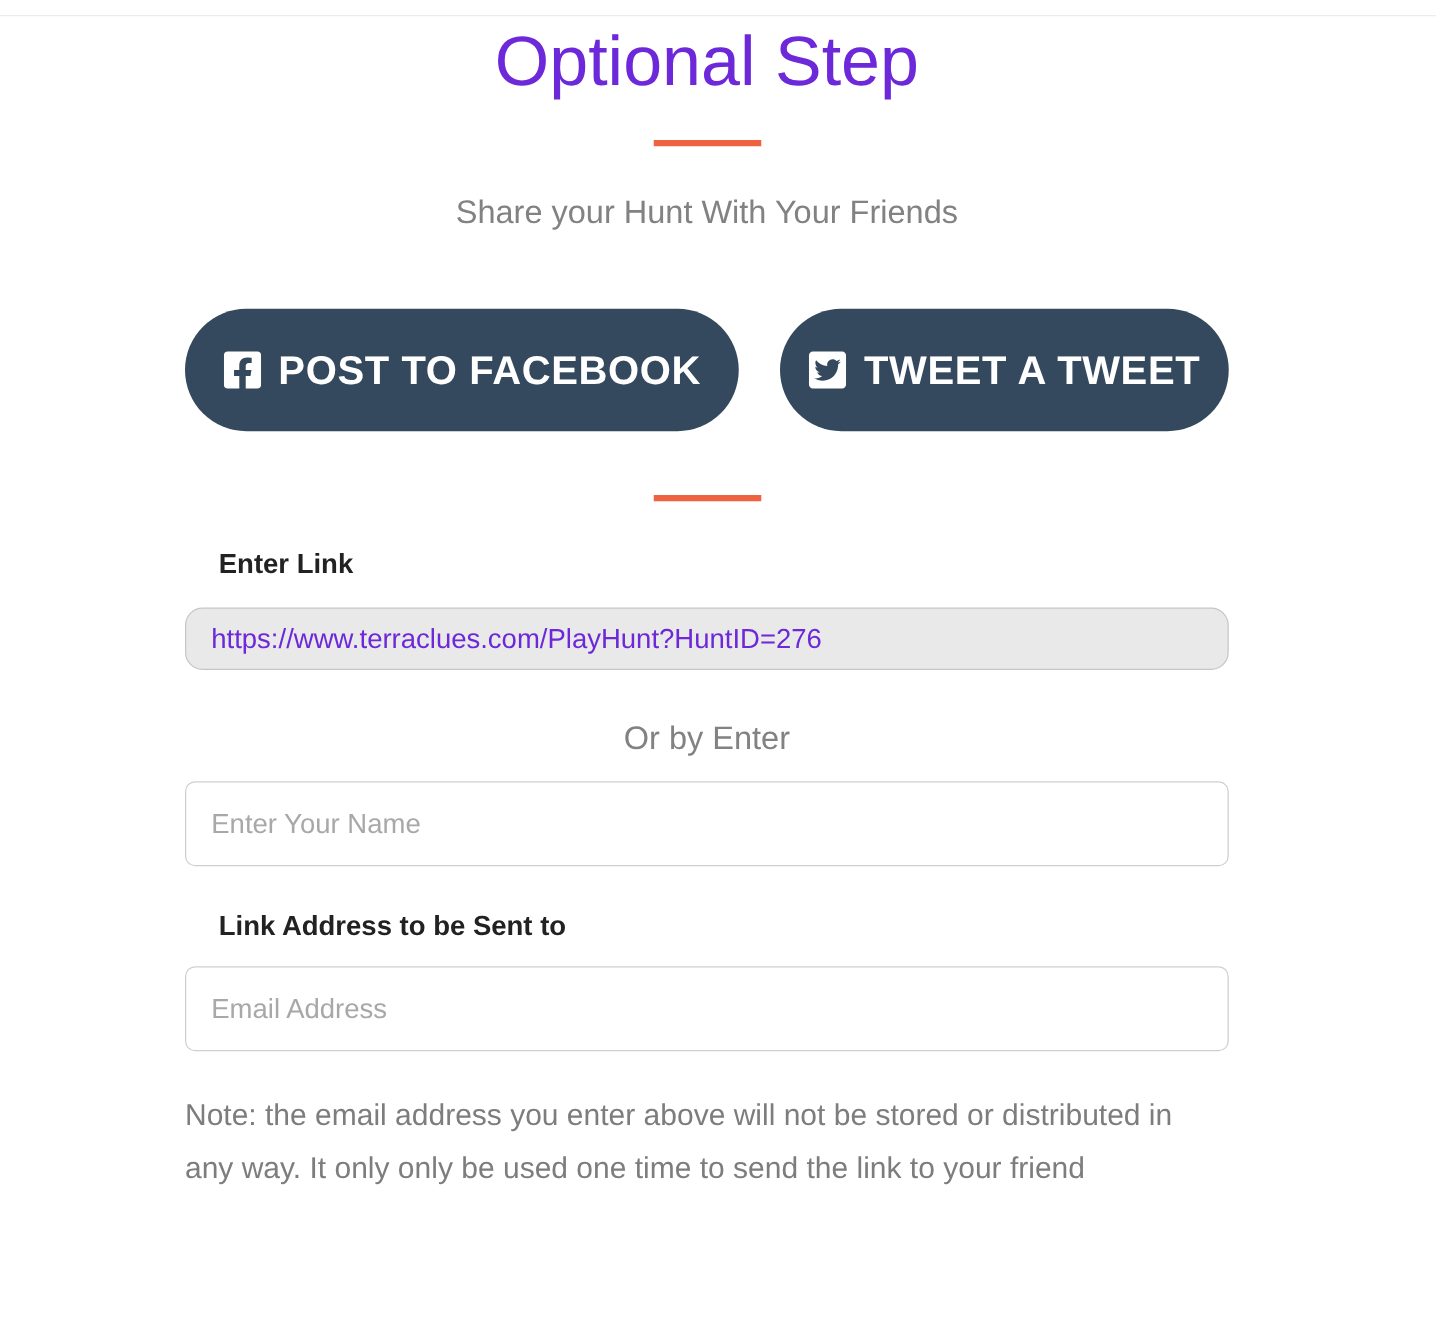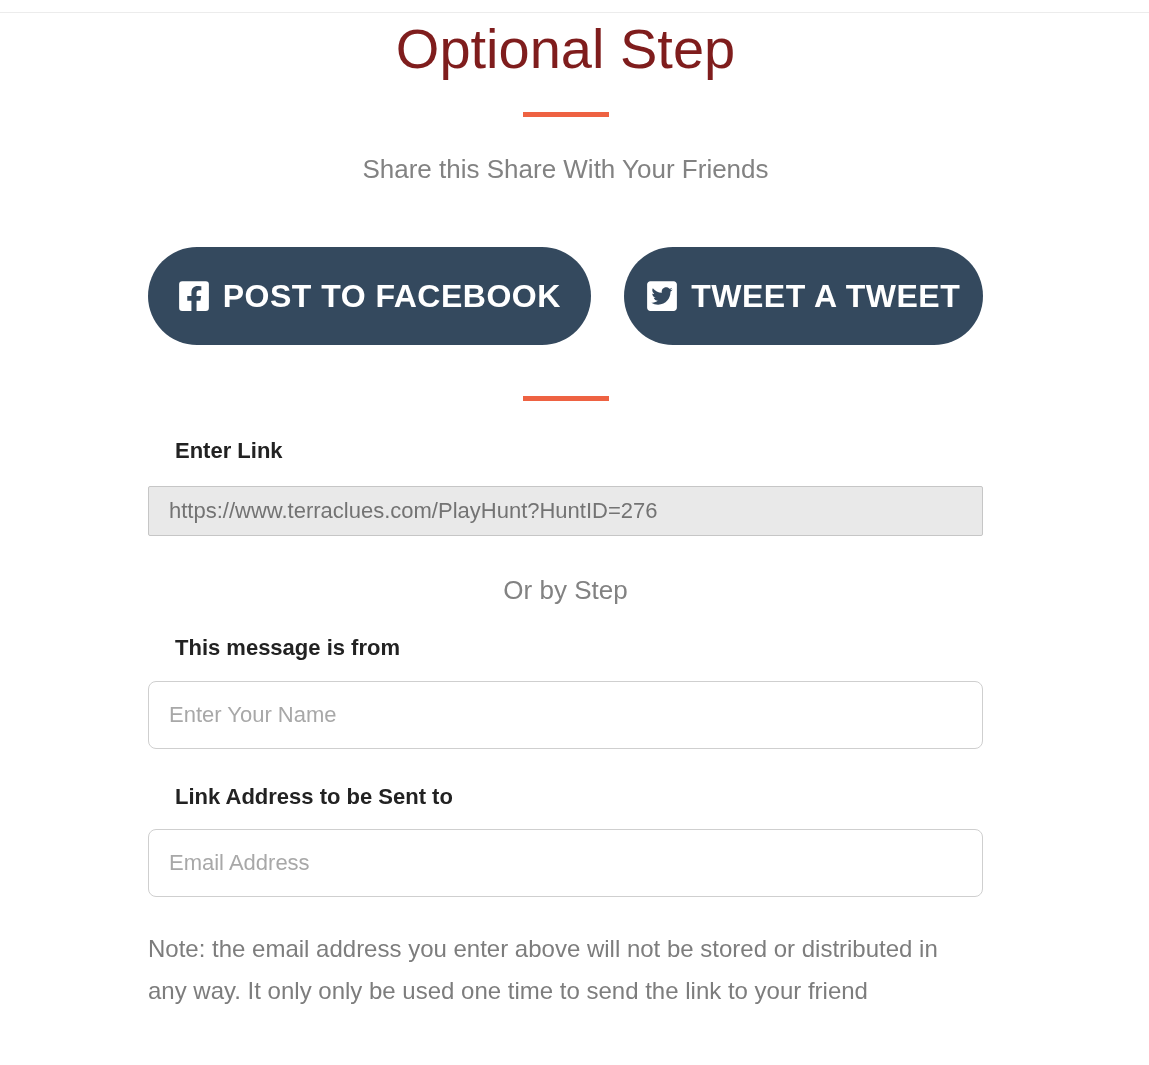--- a/index.html
+++ b/index.html
@@ -18,21 +18,21 @@
   }
   .content {
     width: 835px;
     margin-left: 148px;
   }
   .page-title {
     margin: 4px 0 0 0;
     font-size: 56px;
     line-height: 64px;
     font-weight: 300;
-    color: #7f1d1d;
+    color: #6d28d9;
     text-align: center;
   }
   .accent-divider {
     width: 86px;
     height: 5px;
     background: #ee6242;
     margin: 31px auto 0 auto;
   }
   .accent-divider.mid {
     margin-top: 51px;
@@ -84,25 +84,25 @@
   .field-label.from-label { margin-top: 30px; }
   .field-label.email-label { margin-top: 35px; }
   .share-input {
     display: block;
     box-sizing: border-box;
     width: 100%;
     height: 50px;
     margin-top: 22px;
     background: #e9e9e9;
     border: 1px solid #c6c6c6;
-    border-radius: 2px;
+    border-radius: 14px;
     padding: 0 20px;
     font-family: "Liberation Sans", sans-serif;
     font-size: 22px;
-    color: #737373;
+    color: #6d28d9;
     outline: none;
   }
   .subtitle.or-email { margin-top: 39px; }
   .text-input {
     display: block;
     box-sizing: border-box;
     width: 100%;
     height: 68px;
     background: #ffffff;
     border: 1px solid #cfcfcf;
@@ -127,21 +127,21 @@
 <body>
 
 <div class="top-line"></div>
 
 <div class="content">
 
   <h1 class="page-title">Optional Step</h1>
 
   <div class="accent-divider"></div>
 
-  <div class="subtitle">Share this Share With Your Friends</div>
+  <div class="subtitle">Share your Hunt With Your Friends</div>
 
   <div class="btn-row">
     <button class="social-btn fb">
       <span class="icon">
         <svg viewBox="0 0 448 512" width="30" height="34" aria-hidden="true">
           <path fill="#ffffff" d="M400 32H48A48 48 0 0 0 0 80v352a48 48 0 0 0 48 48h137.25V327.69h-63V256h63v-54.64c0-62.15 37-96.48 93.67-96.48 27.14 0 55.52 4.84 55.52 4.84v61h-31.27c-30.81 0-40.42 19.12-40.42 38.73V256h68.78l-11 71.69h-57.78V480H400a48 48 0 0 0 48-48V80a48 48 0 0 0-48-48z"></path>
         </svg>
       </span>
       <span>POST TO FACEBOOK</span>
     </button>
@@ -153,23 +153,22 @@
       </span>
       <span>TWEET A TWEET</span>
     </button>
   </div>
 
   <div class="accent-divider mid"></div>
 
   <label class="field-label">Enter Link</label>
   <input class="share-input" type="text" readonly="" value="https://www.terraclues.com/PlayHunt?HuntID=276" style="">
 
-  <div class="subtitle or-email">Or by Step</div>
+  <div class="subtitle or-email">Or by Enter</div>
 
-  <label class="field-label from-label">This message is from</label>
   <input class="text-input name-input" type="text" placeholder="Enter Your Name" style="">
 
   <label class="field-label email-label">Link Address to be Sent to</label>
   <input class="text-input email-input" type="text" placeholder="Email Address" style="">
 
   <p class="note">Note: the email address you enter above will not be stored or distributed in any way. It only only be used one time to send the link to your friend</p>
 
 </div>
 
 </body></html>

